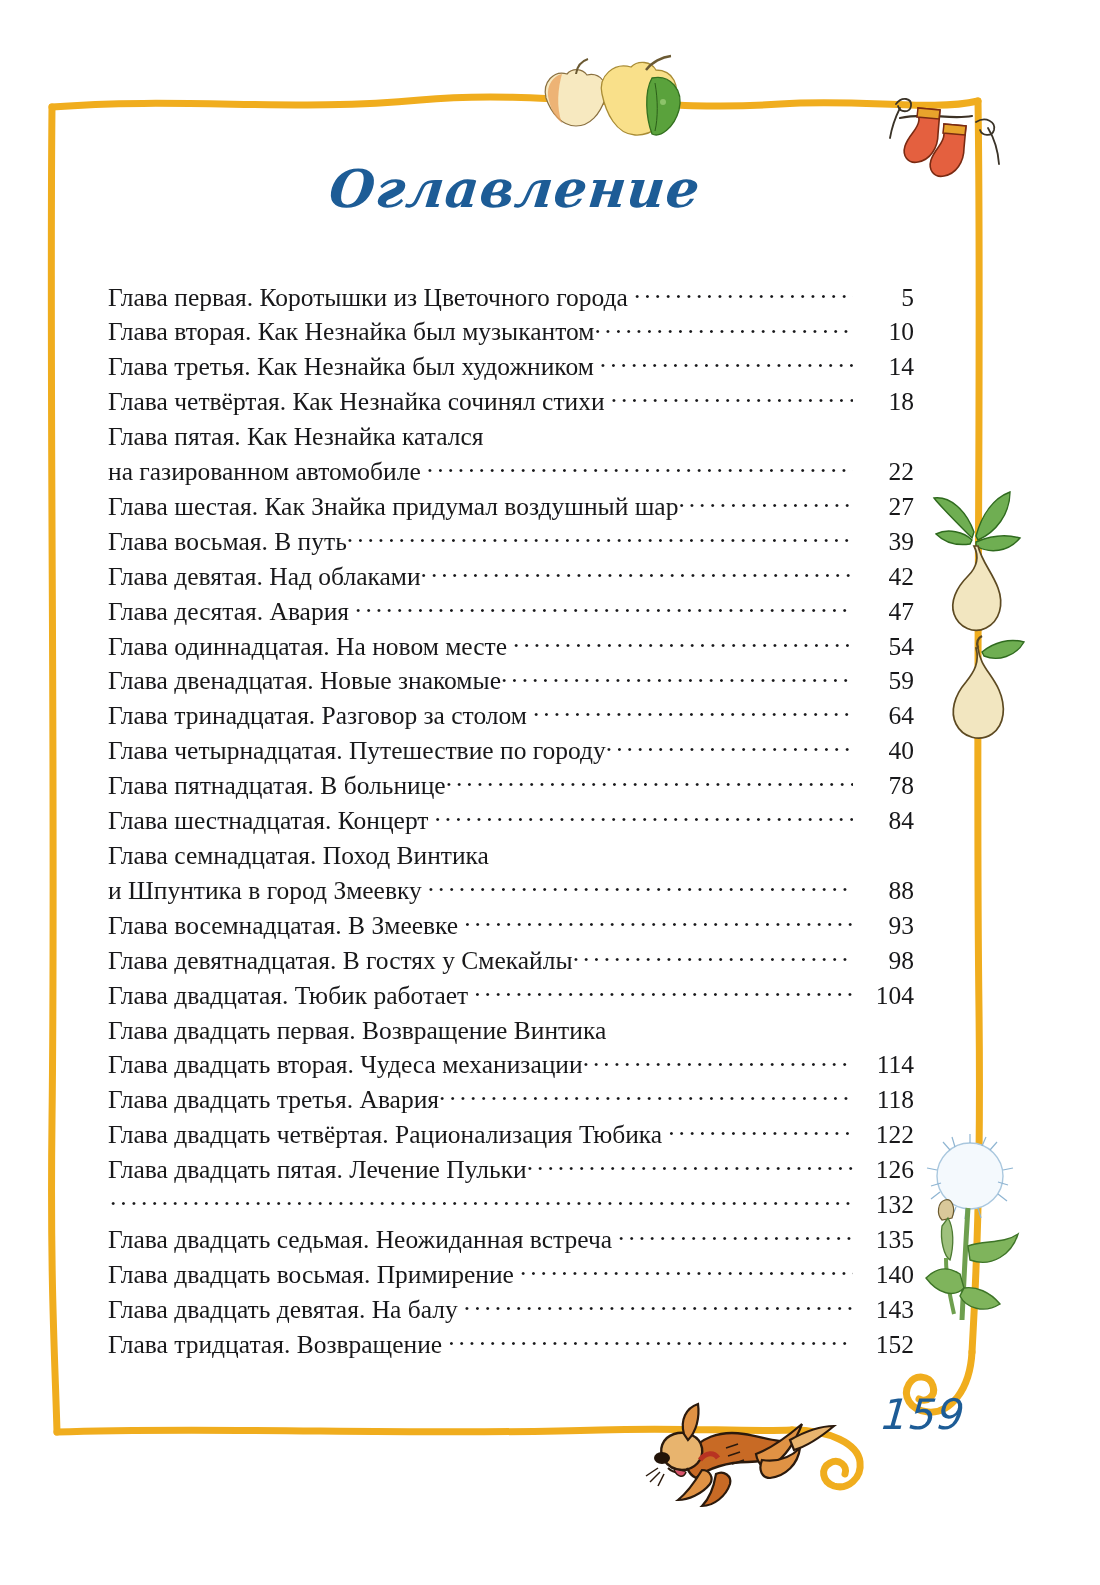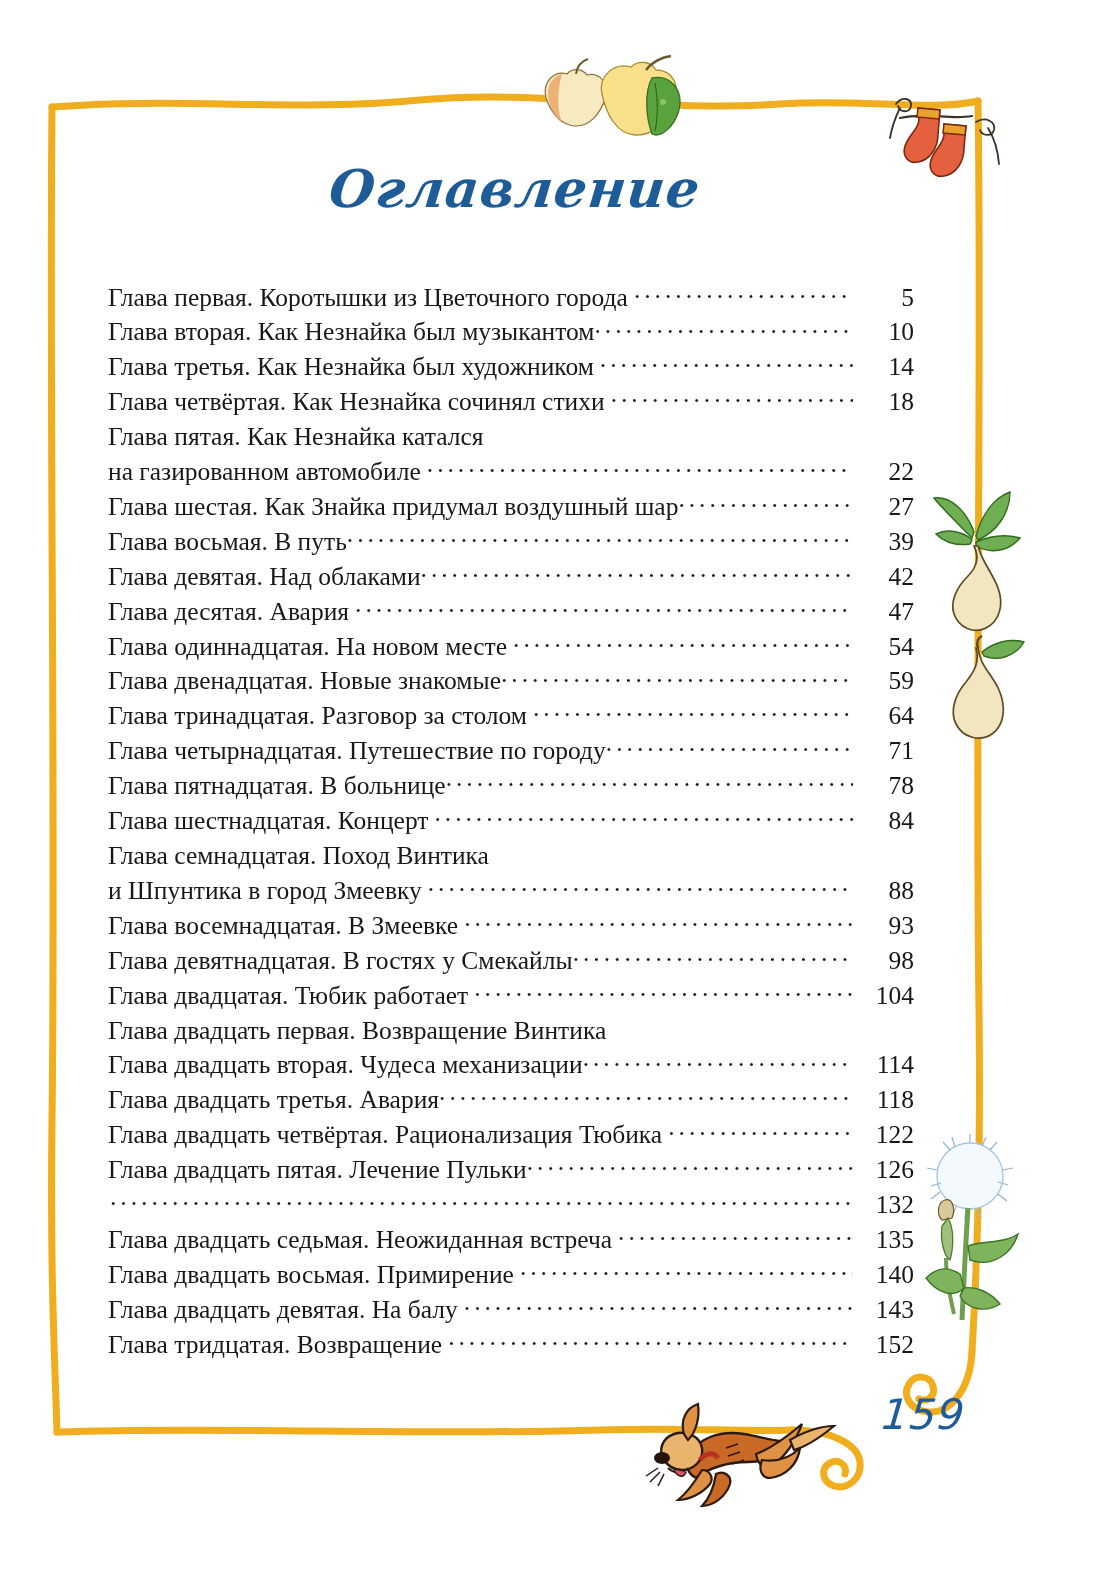--- a/index.html
+++ b/index.html
@@ -329,21 +329,21 @@
         <span class="t-page">59</span>
       </div>
       <div class="toc-row">
         <span class="t-label">Глава тринадцатая. Разговор за столом</span>
         <span class="t-dots"></span>
         <span class="t-page">64</span>
       </div>
       <div class="toc-row tight">
         <span class="t-label">Глава четырнадцатая. Путешествие по городу</span>
         <span class="t-dots"></span>
-        <span class="t-page">71</span>
+        <span class="t-page">40</span>
       </div>
       <div class="toc-row tight">
         <span class="t-label">Глава пятнадцатая. В больнице</span>
         <span class="t-dots"></span>
         <span class="t-page">78</span>
       </div>
       <div class="toc-row">
         <span class="t-label">Глава шестнадцатая. Концерт</span>
         <span class="t-dots"></span>
         <span class="t-page">84</span>

